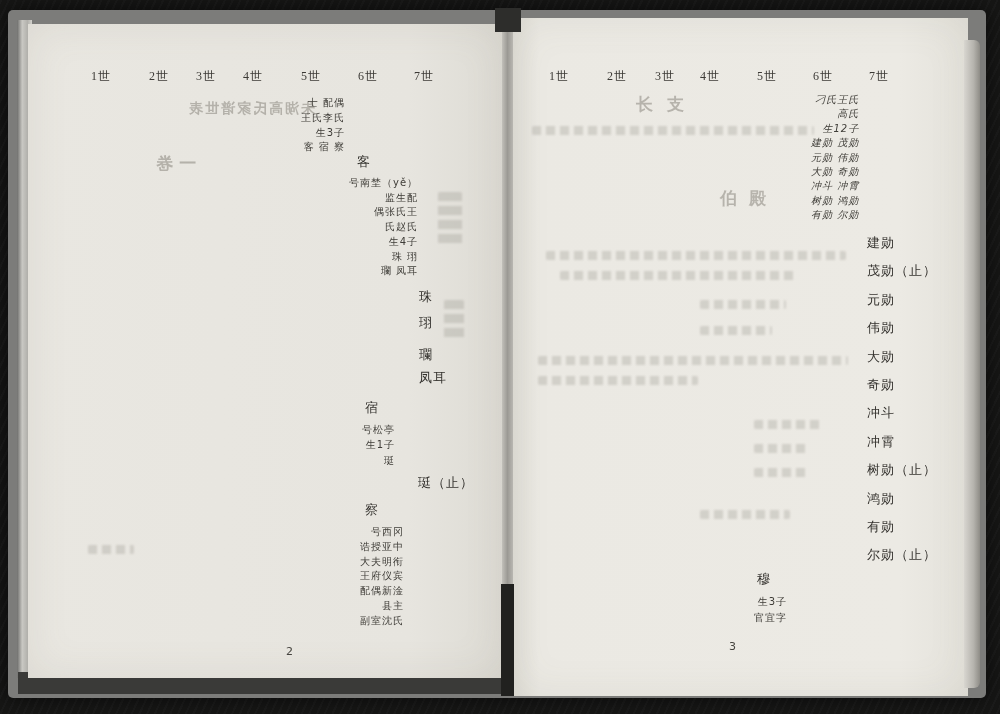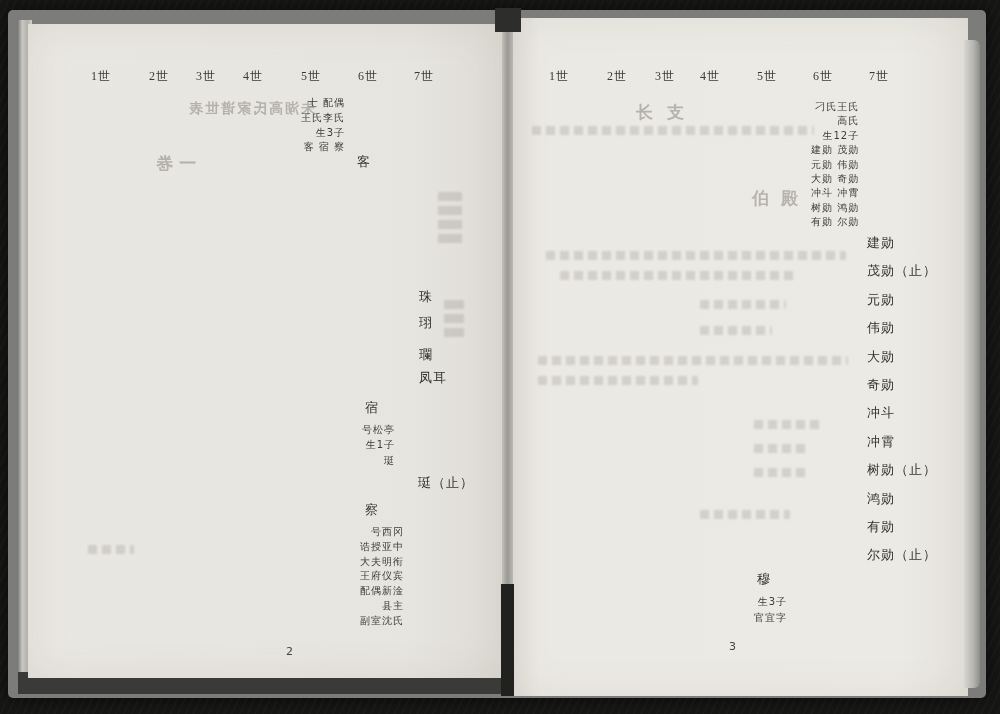--- a/index.html
+++ b/index.html
@@ -78,20 +78,29 @@
   <span class="abs hdr" style="left:414px;top:68px;">7世</span>
 
   <div class="abs det" style="left:301px;top:96px;line-height:14.8px;">
     <div>士 配偶</div>
     <div>王氏李氏</div>
     <div>生3子</div>
     <div>客 宿 察</div>
   </div>
 
   <span class="abs nm" style="left:357px;top:153px;">客</span>
+  <div class="abs det" style="left:349px;top:176px;line-height:14.7px;">
+    <div>号南埜（yě）</div>
+    <div>监生配</div>
+    <div>偶张氏王</div>
+    <div>氏赵氏</div>
+    <div>生4子</div>
+    <div>珠 珝</div>
+    <div>瓓 凤耳</div>
+  </div>
 
   <span class="abs g7" style="left:419px;top:288px;">珠</span>
   <span class="abs g7" style="left:419px;top:314px;">珝</span>
   <span class="abs g7" style="left:419px;top:346px;">瓓</span>
   <span class="abs g7" style="left:419px;top:369px;">凤耳</span>
 
   <span class="abs nm" style="left:365px;top:399px;">宿</span>
   <div class="abs det" style="left:362px;top:422px;line-height:15.3px;">
     <div>号松亭</div>
     <div>生1子</div>
@@ -105,43 +114,43 @@
     <div>诰授亚中</div>
     <div>大夫明衔</div>
     <div>王府仪宾</div>
     <div>配偶新淦</div>
     <div>县主</div>
     <div>副室沈氏</div>
   </div>
 
   <span class="abs pgnum" style="left:286px;top:645px;">2</span>
 
-  <div class="abs ghost" style="left:636px;top:101px;font-size:17px;letter-spacing:14px;font-weight:bold;">长支</div>
-  <div class="abs ghost" style="left:720px;top:187px;font-size:17px;letter-spacing:12px;font-weight:bold;margin-left:32px;">伯殿</div>
+  <div class="abs ghost" style="left:636px;top:93px;font-size:17px;letter-spacing:14px;font-weight:bold;">长支</div>
+  <div class="abs ghost" style="left:720px;top:187px;font-size:17px;letter-spacing:12px;font-weight:bold;">伯殿</div>
   <div class="abs smudge" style="left:532px;top:126px;width:282px;height:9px;"></div>
   <div class="abs smudge" style="left:546px;top:251px;width:300px;height:9px;"></div>
   <div class="abs smudge" style="left:560px;top:271px;width:238px;height:9px;"></div>
   <div class="abs smudge" style="left:538px;top:356px;width:310px;height:9px;"></div>
   <div class="abs smudge" style="left:538px;top:376px;width:160px;height:9px;"></div>
   <div class="abs smudge" style="left:700px;top:300px;width:86px;height:9px;"></div>
   <div class="abs smudge" style="left:700px;top:326px;width:72px;height:9px;"></div>
   <div class="abs smudge" style="left:754px;top:420px;width:66px;height:9px;"></div>
   <div class="abs smudge" style="left:754px;top:444px;width:56px;height:9px;"></div>
   <div class="abs smudge" style="left:754px;top:468px;width:56px;height:9px;"></div>
   <div class="abs smudge" style="left:700px;top:510px;width:90px;height:9px;"></div>
 
   <span class="abs hdr" style="left:549px;top:68px;">1世</span>
   <span class="abs hdr" style="left:607px;top:68px;">2世</span>
   <span class="abs hdr" style="left:655px;top:68px;">3世</span>
   <span class="abs hdr" style="left:700px;top:68px;">4世</span>
   <span class="abs hdr" style="left:757px;top:68px;">5世</span>
   <span class="abs hdr" style="left:813px;top:68px;">6世</span>
   <span class="abs hdr" style="left:869px;top:68px;">7世</span>
 
-  <div class="abs det" style="left:811px;top:100px;line-height:14.4px;">
+  <div class="abs det" style="left:811px;top:93px;line-height:14.4px;font-style:italic;">
     <div>刁氏王氏</div>
     <div>高氏</div>
     <div>生12子</div>
     <div>建勋 茂勋</div>
     <div>元勋 伟勋</div>
     <div>大勋 奇勋</div>
     <div>冲斗 冲霄</div>
     <div>树勋 鸿勋</div>
     <div>有勋 尔勋</div>
   </div>

